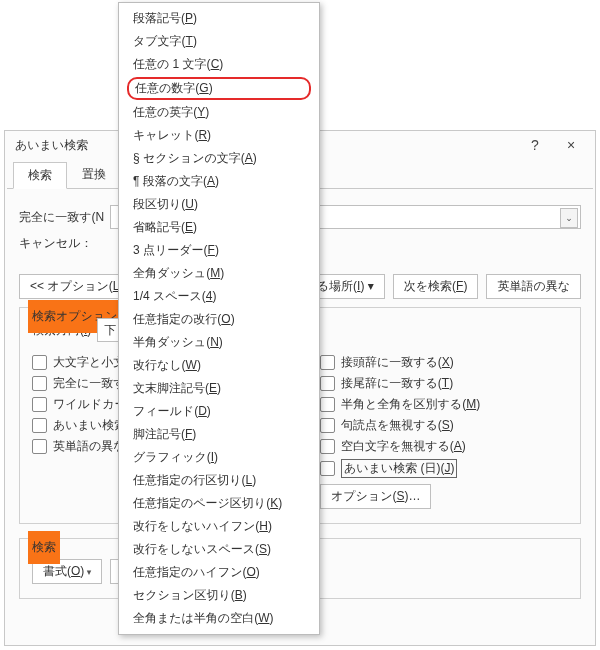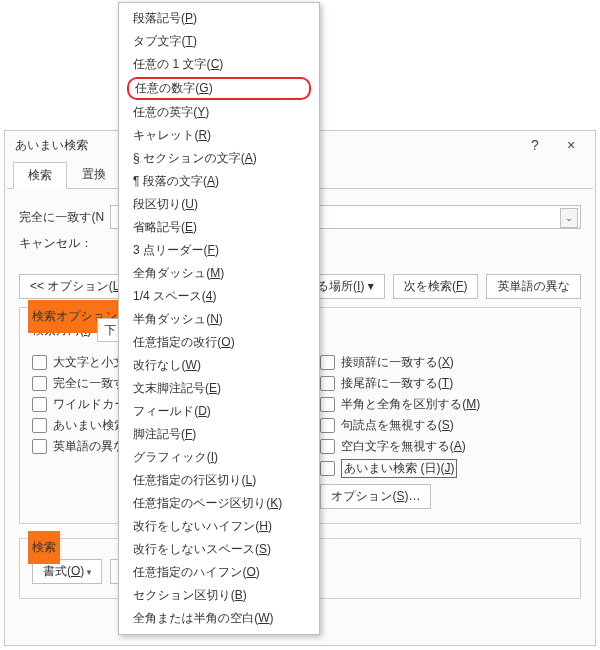--- a/index.html
+++ b/index.html
@@ -153,22 +153,22 @@
   <div class="mi hl">任意の数字(<span class="under">G</span>)</div>
   <div class="mi">任意の英字(<span class="under">Y</span>)</div>
   <div class="mi">キャレット(<span class="under">R</span>)</div>
   <div class="mi">§ セクションの文字(<span class="under">A</span>)</div>
   <div class="mi">¶ 段落の文字(<span class="under">A</span>)</div>
   <div class="mi">段区切り(<span class="under">U</span>)</div>
   <div class="mi">省略記号(<span class="under">E</span>)</div>
   <div class="mi">3 点リーダー(<span class="under">F</span>)</div>
   <div class="mi">全角ダッシュ(<span class="under">M</span>)</div>
   <div class="mi">1/4 スペース(<span class="under">4</span>)</div>
+  <div class="mi">任意指定の改行(<span class="under">O</span>)</div>
   <div class="mi">半角ダッシュ(<span class="under">N</span>)</div>
-  <div class="mi">任意指定の改行(<span class="under">O</span>)</div>
   <div class="mi">改行なし(<span class="under">W</span>)</div>
   <div class="mi">文末脚注記号(<span class="under">E</span>)</div>
   <div class="mi">フィールド(<span class="under">D</span>)</div>
   <div class="mi">脚注記号(<span class="under">F</span>)</div>
   <div class="mi">グラフィック(<span class="under">I</span>)</div>
   <div class="mi">任意指定の行区切り(<span class="under">L</span>)</div>
   <div class="mi">任意指定のページ区切り(<span class="under">K</span>)</div>
   <div class="mi">改行をしないハイフン(<span class="under">H</span>)</div>
   <div class="mi">改行をしないスペース(<span class="under">S</span>)</div>
   <div class="mi">任意指定のハイフン(<span class="under">O</span>)</div>

